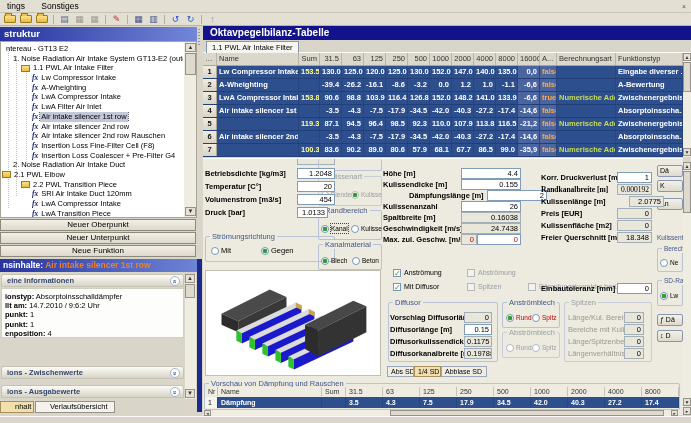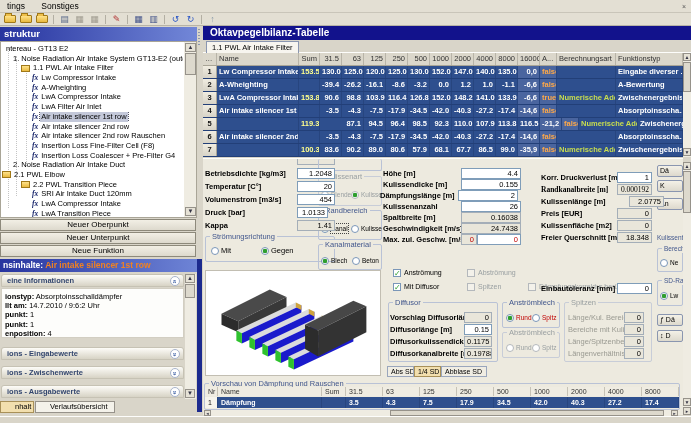--- a/index.html
+++ b/index.html
@@ -224,24 +224,20 @@
   <div class="secbar" style="top:274px">
     <span>eine Informationen</span>
     <span class="chev"><i>»</i></span>
   </div>
   <div class="infobox abs">
     <div class="iline"><b>ionstyp:</b> <span>Absorptoinsschalldämpfer</span></div>
     <div class="iline"><b>llt am:</b> <span>14.7.2010 / 9:6:2 Uhr</span></div>
     <div class="iline"><b>punkt:</b> <span>1</span></div>
     <div class="iline"><b>punkt:</b> <span>1</span></div>
     <div class="iline"><b>enposition:</b> <span>4</span></div>
-  </div>
-  <div class="secbar" style="top:347px">
-    <span>ions - Eingabewerte</span>
-    <span class="chev"><i>«</i></span>
   </div>
   <div class="secbar" style="top:366px">
     <span>ions - Zwischenwerte</span>
     <span class="chev"><i>«</i></span>
   </div>
   <div class="secbar" style="top:385px">
     <span>ions - Ausgabewerte</span>
     <span class="chev"><i>«</i></span>
   </div>
   <div class="sb abs" style="left:185px;top:274px;width:11px;height:125px">
@@ -347,21 +343,21 @@
         <div class="td num" style="width: 22px;">-17.4</div>
         <div class="td num band" style="width: 22px;">-14,6</div>
         <div class="td band c-bool" style="width: 17px;">false</div>
         <div class="td c-calc" style="width: 59px;"></div>
         <div class="td" style="width: 67px;">Absorptoinsscha...</div>
       </div>
       <div class="trow">
         <div class="td rownum" style="width: 14px;">5</div>
         <div class="td" style="width: 82px;"></div>
         <div class="td num c-sum" style="width: 21px;">119.3</div>
-        <div class="td num" style="width: 44px;">87.1</div>
+        <div class="td num" style="width: 22px;">87.1</div>
         <div class="td num" style="width: 22px;">94.5</div>
         <div class="td num" style="width: 22px;">96.4</div>
         <div class="td num" style="width: 22px;">98.5</div>
         <div class="td num" style="width: 22px;">92.3</div>
         <div class="td num" style="width: 22px;">110.0</div>
         <div class="td num" style="width: 22px;">107.9</div>
         <div class="td num" style="width: 22px;">113.8</div>
         <div class="td num" style="width: 22px;">116.5</div>
         <div class="td num band" style="width: 22px;">-21,2</div>
         <div class="td band c-bool" style="width: 17px;">false</div>
@@ -620,24 +616,23 @@
     <div class="sbtn" style="left:0;top:0;width:7px;height:6px;font-size:4px;line-height:5px">◄</div>
     <div class="sthumb" style="left:186px;top:0;width:274px;height:6px"></div>
     <div class="sbtn" style="left:467px;top:0;width:7px;height:6px;font-size:4px;line-height:5px">►</div>
   </div>
 
   <div class="statusbar abs"></div>
 <div class="frow" style="left: 205px; top: 168px;"><div class="flabel" style="width: 92px;">Betriebsdichte [kg/m3]</div><div class="field" style="width: 38px;">1.2048</div></div>
     <div class="frow" style="left: 205px; top: 181px;"><div class="flabel" style="width: 92px;">Temperatur [C°]</div><div class="field" style="width: 38px;">20</div></div>
     <div class="frow" style="left: 205px; top: 194px;"><div class="flabel" style="width: 92px;">Volumenstrom [m3/s]</div><div class="field" style="width: 38px;">454</div></div>
     <div class="frow" style="left: 205px; top: 207px;"><div class="flabel" style="width: 92px;">Druck [bar]</div><div class="field" style="width: 31px;">1.0133</div></div>
-    <div class="frow" style="left: 205px; top: 220px;"><div class="flabel" style="width: 92px;">Kappa</div><div class="field ro" style="width: 38px;">1.41</div></div>
     <div class="frow" style="left: 383px; top: 168px;"><div class="flabel" style="width: 78px;">Höhe [m]</div><div class="field" style="width: 60px;">4.4</div></div>
     <div class="frow" style="left: 383px; top: 179px;"><div class="flabel" style="width: 78px;">Kulissendicke [m]</div><div class="field" style="width: 60px;">0.155</div></div>
-    <div class="frow" style="left: 365px; top: 190px; padding-left: 15px;"><div class="flabel" style="width: 78px;">Dämpfungslänge [m]</div><div class="field" style="width: 60px;">2</div></div>
+    <div class="frow" style="left: 394px; top: 190px; padding-left: 15px;"><div class="flabel" style="width: 78px;">Dämpfungslänge [m]</div><div class="field" style="width: 60px;">2</div></div>
     <div class="frow" style="left: 383px; top: 201px;"><div class="flabel" style="width: 78px;">Kulissenanzahl</div><div class="field" style="width: 60px;">26</div></div>
     <div class="frow" style="left: 383px; top: 212px;"><div class="flabel" style="width: 78px;">Spaltbreite [m]</div><div class="field ro" style="width: 60px;">0.16038</div></div>
     <div class="frow" style="left: 383px; top: 223px;"><div class="flabel" style="width: 78px;">Geschwindigkeit [m/s]</div><div class="field ro" style="width: 60px;">24.7438</div></div>
     <div class="frow" style="left: 383px; top: 234px;"><div class="flabel" style="width: 78px;">Max. zul. Geschw. [m/s]</div><div class="field ro red" style="width: 16px;">0</div><div class="field red" style="width: 44px;">0</div></div>
     <div class="frow" style="left: 541px; top: 172px;"><div class="flabel" style="width: 76px;">Korr. Druckverlust [mbar]</div><div class="field" style="width: 35px;">1</div></div>
     <div class="frow" style="left: 541px; top: 184px; font-family: Liberation Serif, serif;"><div class="flabel" style="width: 76px;">Randkanalbreite [m]</div><div class="field ro" style="width: 35px;">0.000192</div></div>
     <div class="frow" style="left: 541px; top: 196px;"><div class="flabel" style="width: 76px;">Kulissenlänge [m]</div><div class="field ro" style="width: 35px; margin-left: 12px;">2.0775</div></div>
     <div class="frow" style="left: 541px; top: 208px;"><div class="flabel" style="width: 76px;">Preis [EUR]</div><div class="field ro" style="width: 35px;">0</div></div>
     <div class="frow" style="left: 541px; top: 220px;"><div class="flabel" style="width: 76px;">Kulissenfläche [m2]</div><div class="field ro" style="width: 35px;">0</div></div>
     <div class="frow" style="left: 541px; top: 232px;"><div class="flabel" style="width: 76px;">Freier Querschnitt [m2]</div><div class="field ro" style="width: 35px;">18.348</div></div>

